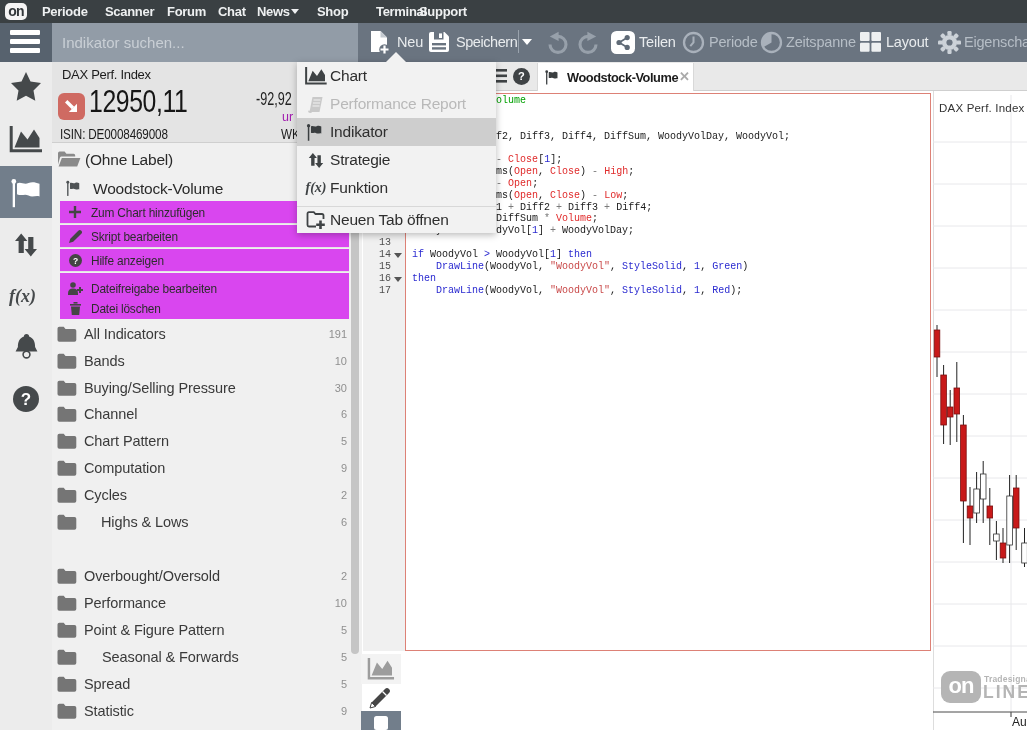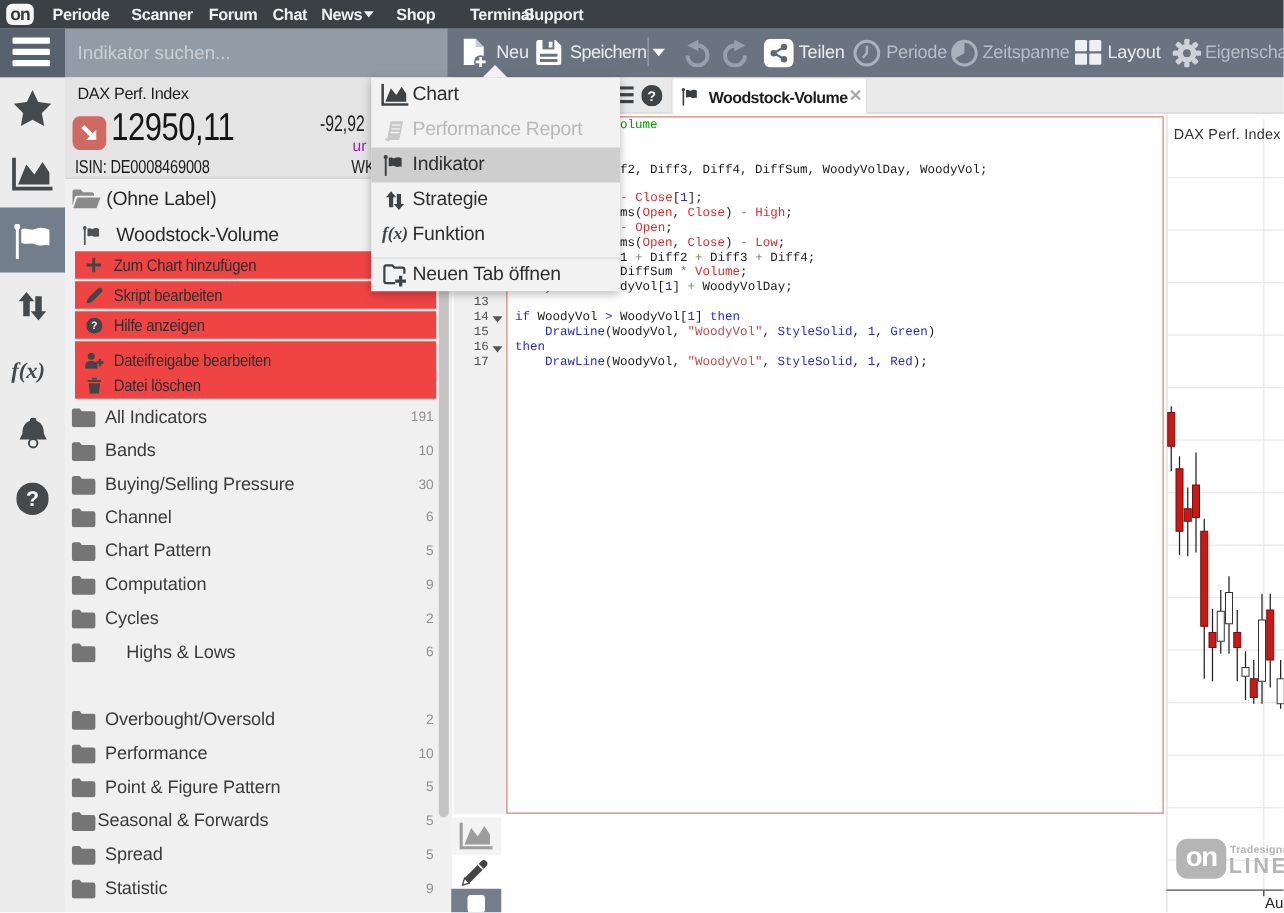--- a/index.html
+++ b/index.html
@@ -23,21 +23,21 @@
 #panel{left:52px;top:62px;width:310px;height:668px;background:#f0f0f0}
 #quote{left:0;top:0;width:310px;height:81px;background:#e4e4e4;border-bottom:1px solid #cfcfcf}
 #qname{left:10px;top:5px;font-size:13px;color:#1c1c1c;letter-spacing:-.3px}
 #qicon{left:6px;top:31px;width:27px;height:27px;background:#cf6a62;border-radius:6px}
 #qval{left:39px;top:24px;font-size:31px;color:#161616;transform:scaleX(.8);transform-origin:0 0;letter-spacing:-.5px}
 #qchg{left:200px;top:28px;font-size:18px;color:#222;transform:scaleX(.7);transform-origin:0 0}
 #qur{left:230px;top:48px;font-size:12.5px;color:#a21caf}
 #qwkn{left:229px;top:64px;font-size:15px;color:#1c1c1c;transform:scaleX(.78);transform-origin:0 0}
 #qisin{left:8px;top:63px;font-size:15px;color:#1c1c1c;transform:scaleX(.78);transform-origin:0 0;letter-spacing:-.2px}
 .treerow{left:0;width:297px;display:flex;align-items:center}
-.ctxrow{left:60px;width:289px;background:#ef4444;display:flex;align-items:center;border-bottom:1px solid #e3e3e3}
+.ctxrow{left:60px;width:289px;background:#d946ef;display:flex;align-items:center;border-bottom:1px solid #e3e3e3}
 .ctxrow .txt{font-size:13.5px;color:#2d2d2d;letter-spacing:-.2px;transform:scaleX(.88);transform-origin:0 0;white-space:nowrap}
 .listrow{left:0;width:297px;display:flex;align-items:center}
 .listrow .nm{font-size:14.5px;color:#3a3a3a;letter-spacing:-.1px;white-space:nowrap}
 .listrow .ct{position:absolute;right:2px;width:44px;text-align:right;font-size:11px;color:#8f8f8f}
 #pthumb{left:350.5px;top:140px;width:8px;height:514px;background:#c5c5c5;border-radius:4px}
 
 #tabbar{left:362px;top:62px;width:665px;height:29px;background:#e9e9e9;border-bottom:1px solid #cfcfcf}
 #tab{left:537px;top:63px;width:157px;height:28px;background:#fff;border-left:1px solid #d8d8d8;border-right:1px solid #d8d8d8}
 #tabtitle{left:567px;top:70px;font-size:12.8px;font-weight:700;color:#1c1c1c;letter-spacing:-.45px}
 #tabx{left:679px;top:69px;font-size:13px;font-weight:700;color:#aaa}
@@ -343,21 +343,21 @@
       <svg style="margin-left:5px" width="20" height="16" viewBox="0 0 20 16">
         <path d="M0.5 14 V2.5 q0-1.8 1.8-1.8 h4.4 l1.8 2.2 h9 q1.8 0 1.8 1.8 V14 q0 1.8 -1.8 1.8 H2.3 q-1.8 0 -1.8-1.8 Z" fill="#757575"></path>
       </svg>
       <span class="nm" style="margin-left:7px">Point &amp; Figure Pattern</span>
       <span class="ct">5</span>
     </div>
 <div class="abs listrow" style="left:52px;top:643.4px;height:26.93px">
       <svg style="margin-left:5px" width="20" height="16" viewBox="0 0 20 16">
         <path d="M0.5 14 V2.5 q0-1.8 1.8-1.8 h4.4 l1.8 2.2 h9 q1.8 0 1.8 1.8 V14 q0 1.8 -1.8 1.8 H2.3 q-1.8 0 -1.8-1.8 Z" fill="#757575"></path>
       </svg>
-      <span class="nm" style="margin-left:1px">Seasonal &amp; Forwards</span>
+      <span class="nm" style="margin-left:25px">Seasonal &amp; Forwards</span>
       <span class="ct">5</span>
     </div>
 <div class="abs listrow" style="left:52px;top:670.3px;height:26.93px">
       <svg style="margin-left:5px" width="20" height="16" viewBox="0 0 20 16">
         <path d="M0.5 14 V2.5 q0-1.8 1.8-1.8 h4.4 l1.8 2.2 h9 q1.8 0 1.8 1.8 V14 q0 1.8 -1.8 1.8 H2.3 q-1.8 0 -1.8-1.8 Z" fill="#757575"></path>
       </svg>
       <span class="nm" style="margin-left:7px">Spread</span>
       <span class="ct">5</span>
     </div>
 <div class="abs listrow" style="left:52px;top:697.2px;height:26.93px">

